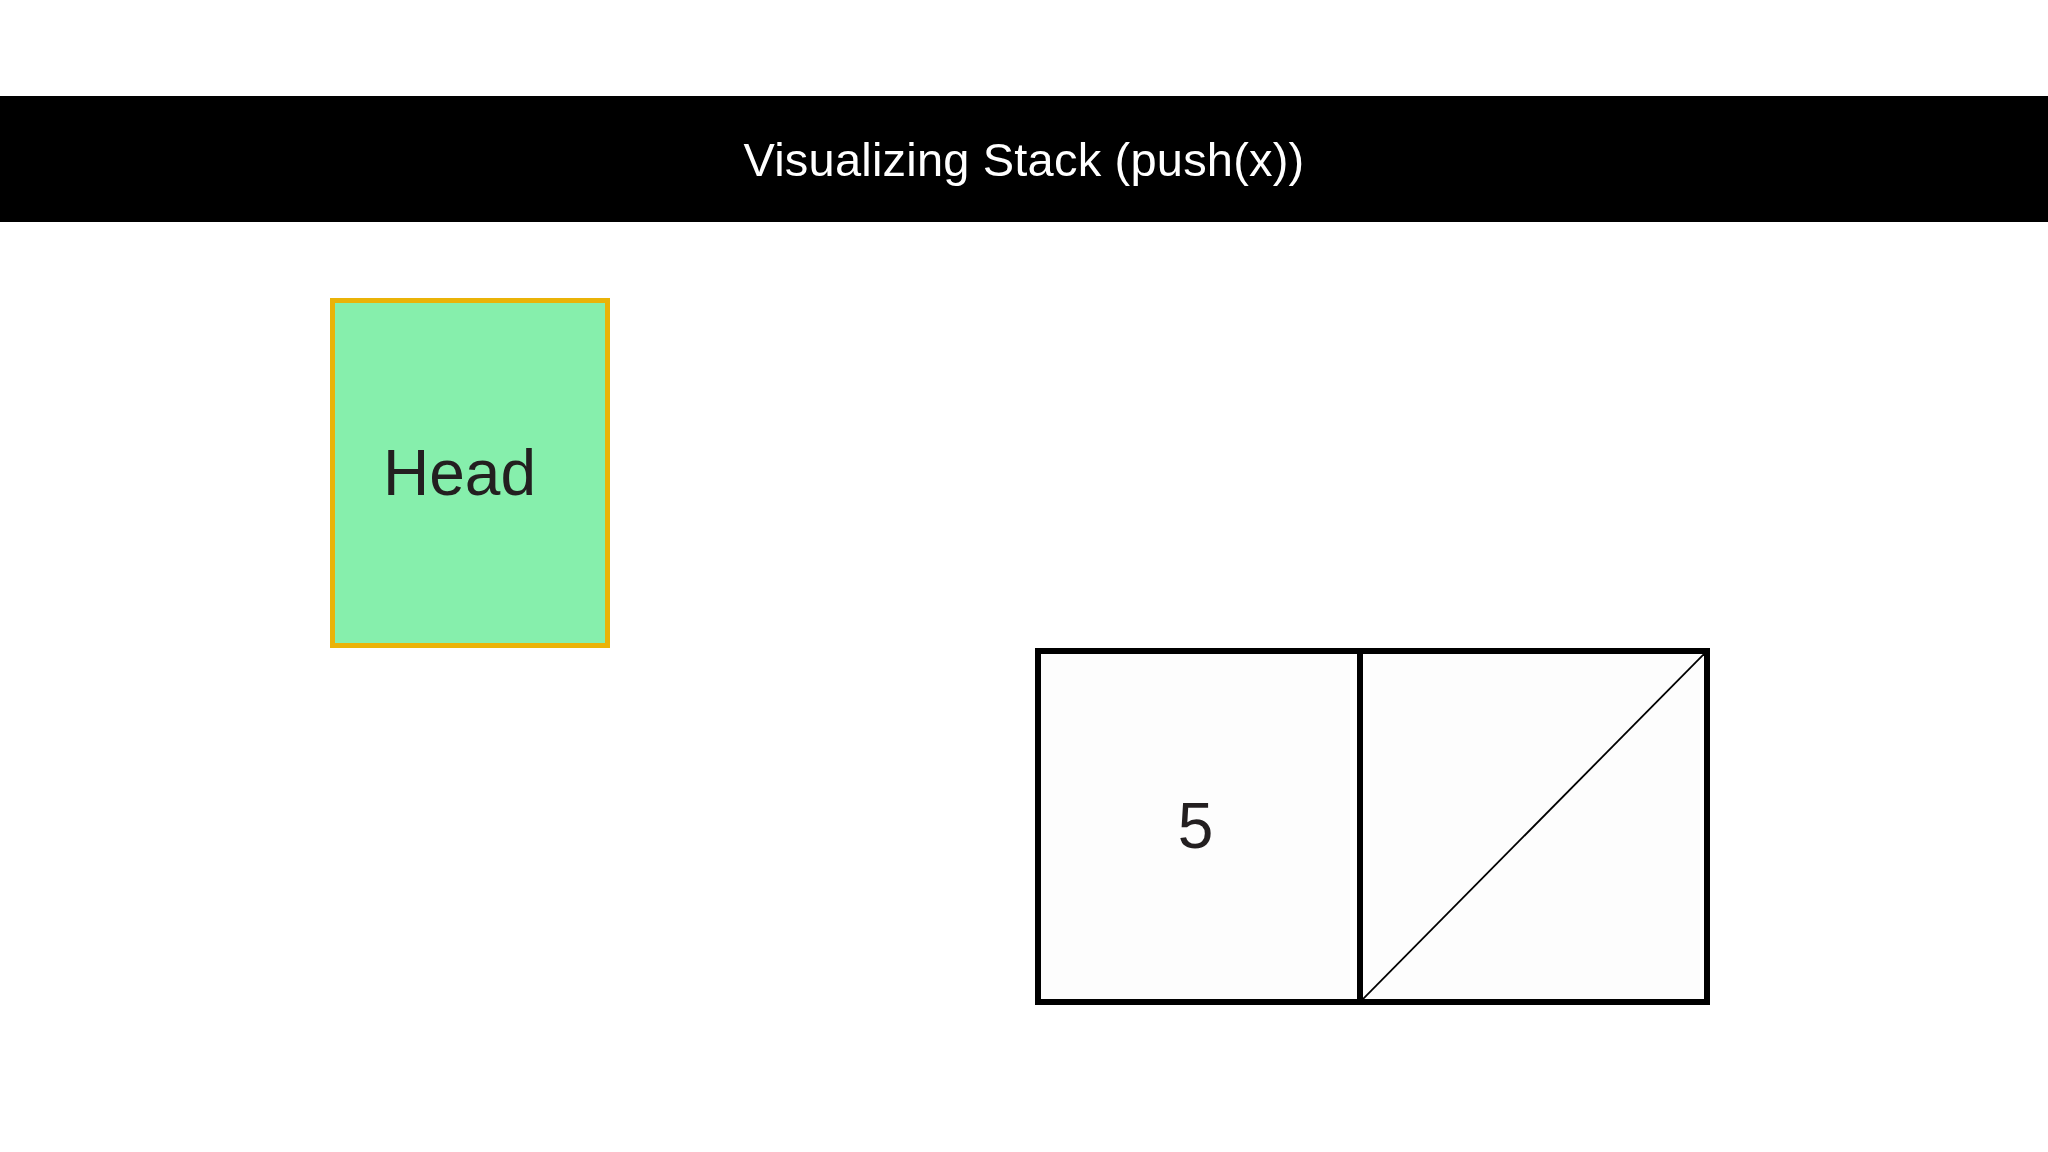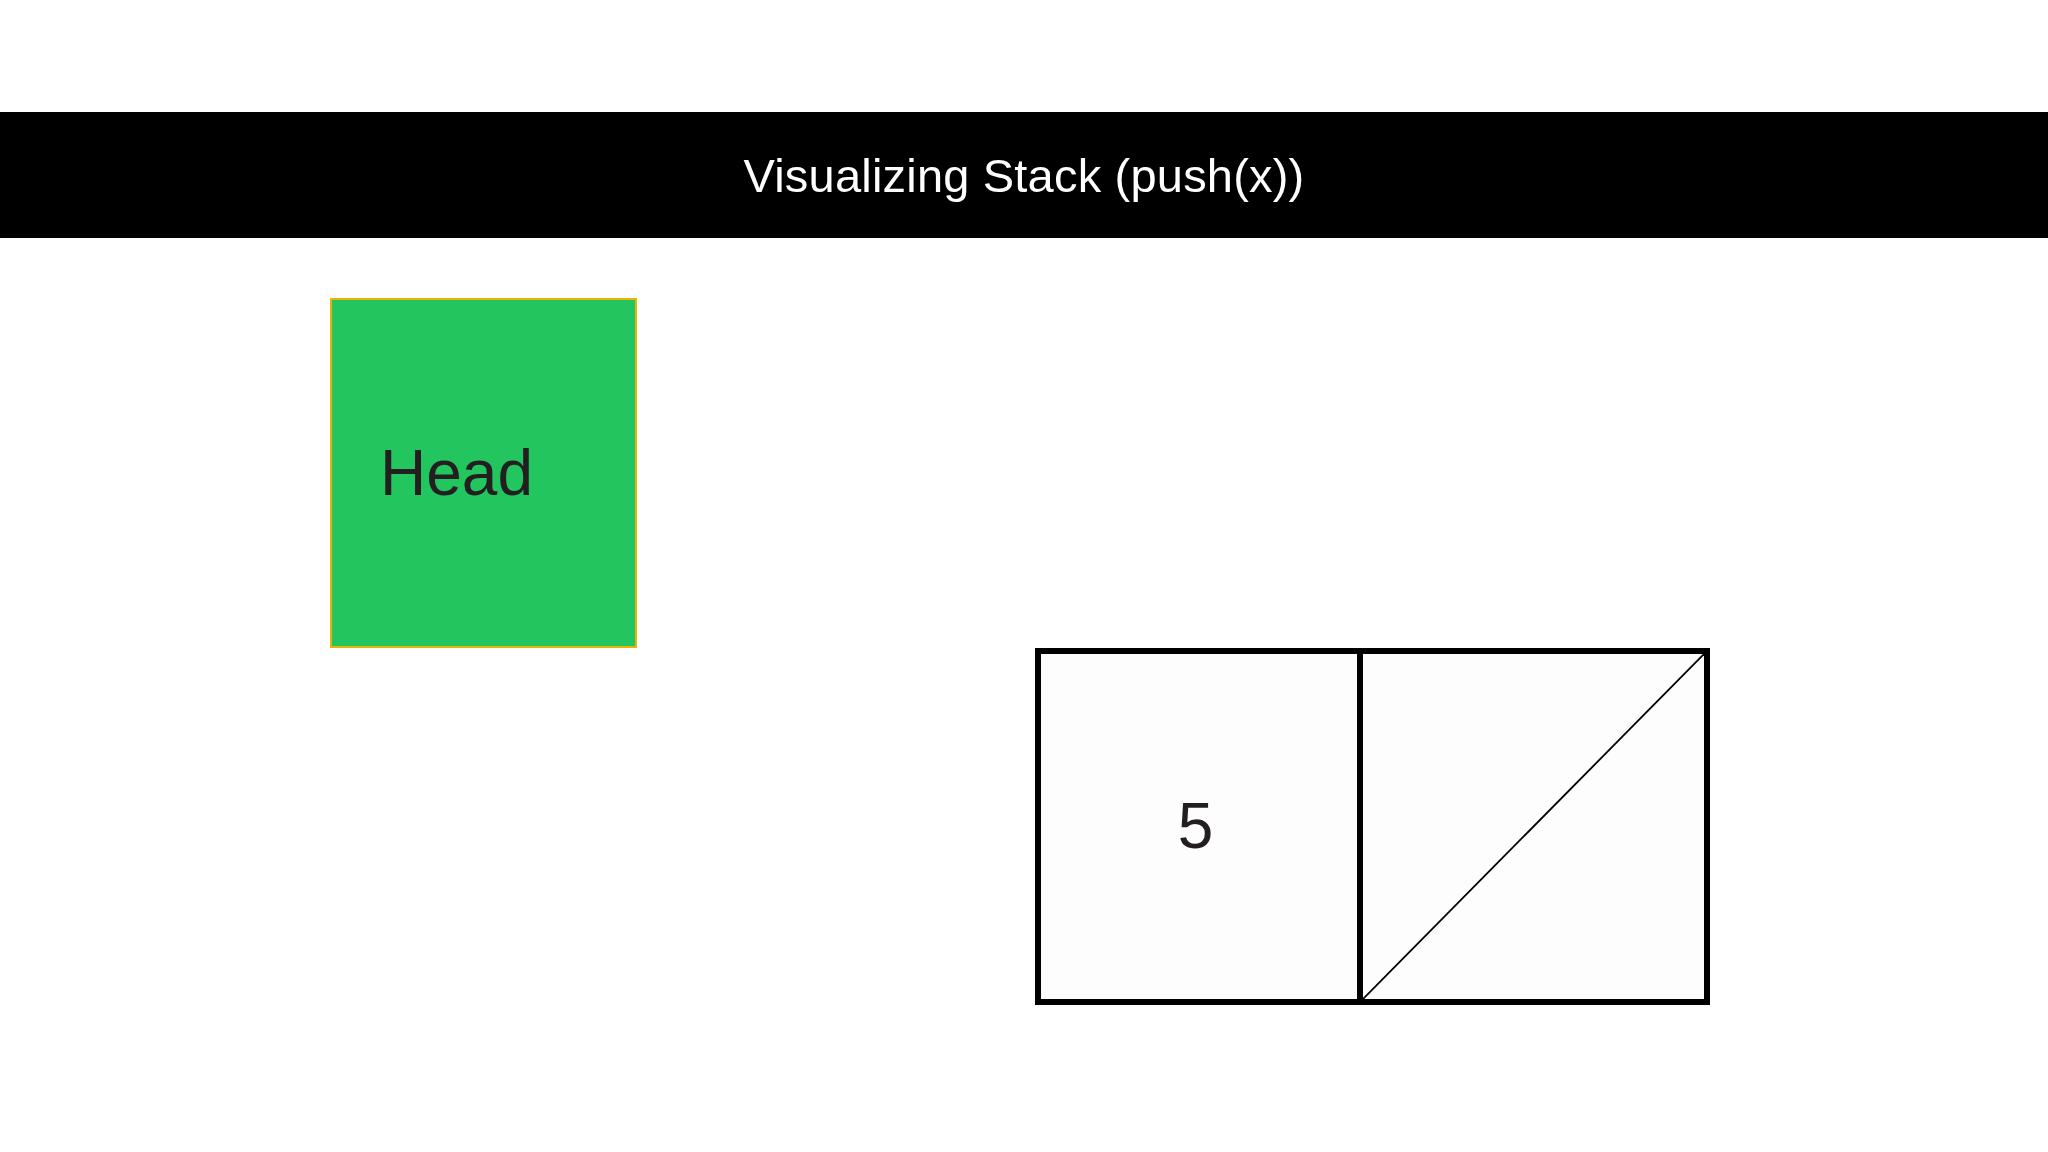--- a/index.html
+++ b/index.html
@@ -18,21 +18,21 @@
     width: 2048px;
     height: 1152px;
     background: #ffffff;
     overflow: hidden;
   }
 
   
   .title-bar {
     position: absolute;
     left: 0;
-    top: 112px;
+    top: 96px;
     width: 2048px;
     height: 126px;
     background: #000000;
     display: flex;
     align-items: center;
     justify-content: center;
     box-sizing: border-box;
     text-align: center;
   }
   .title-text {
@@ -53,24 +53,24 @@
     top: 234px;
     width: 2048px;
     height: 918px;
   }
 
   
   .head-box {
     position: absolute;
     left: 330px;
     top: 64px;           
-    width: 307px;
+    width: 280px;
     height: 350px;
-    border: 2px solid #eab308;
-    background: #22c55e;
+    border: 5px solid #eab308;
+    background: #86efac;
     box-sizing: border-box;
   }
   .head-label {
     position: absolute;
     left: 48px;
     top: 50%;
     transform: translateY(-50%);
     font-family: "Liberation Sans", sans-serif;
     font-size: 64px;
     font-weight: 400;

